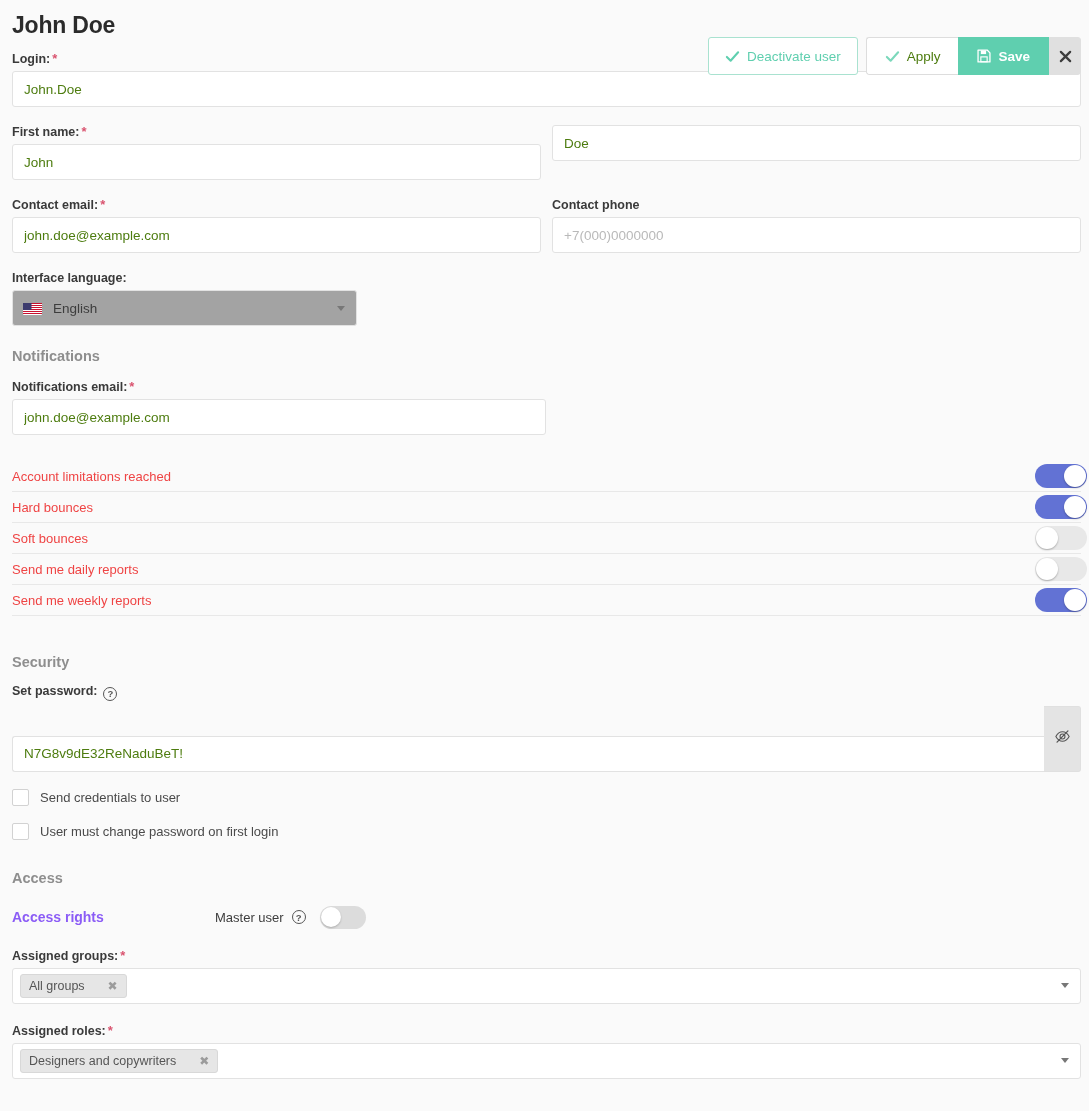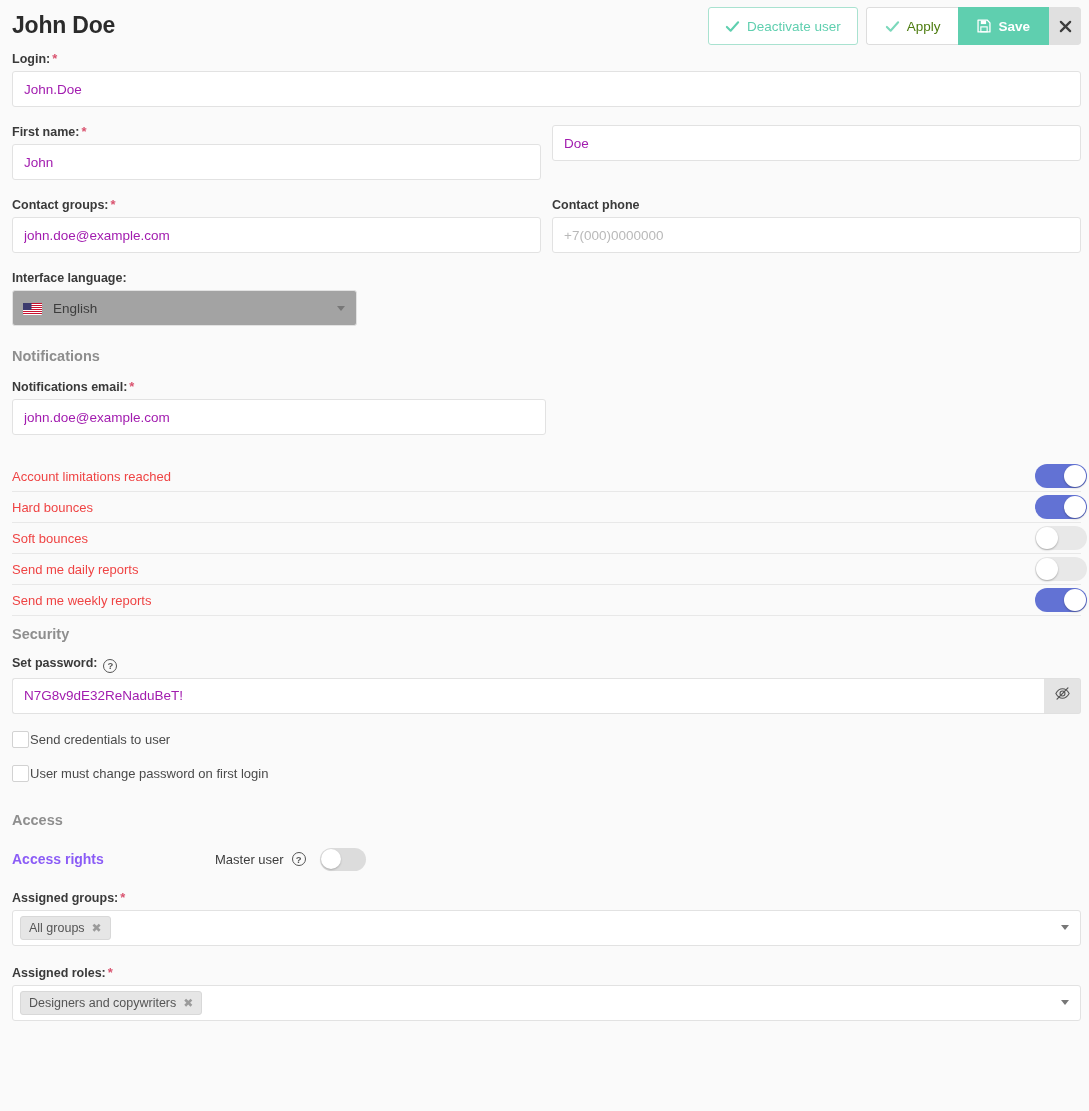--- a/index.html
+++ b/index.html
@@ -41,20 +41,21 @@
     display: inline-flex;
     align-items: center;
     justify-content: center;
     gap: 7px;
     height: 38px;
     font-size: 13.5px;
     border-radius: 3px;
     cursor: pointer;
     white-space: nowrap;
     user-select: none;
+    margin-top: 30px;
   }
   .btn-outline {
     background: #ffffff;
     border: 1px solid #a9e2d0;
     color: #5fcfaf;
     padding: 0 16px;
   }
   .btn-group {
     display: flex;
     align-items: stretch;
@@ -99,21 +100,21 @@
     margin-bottom: 5px;
   }
   .req { color: #d9536f; font-size: 13px; font-weight: 700; margin-left: 2px; vertical-align: top; line-height: 1; }
   .input {
     width: 100%;
     height: 36px;
     background: #ffffff;
     border: 1px solid #e2e2e2;
     border-radius: 3px;
     font-size: 13.5px;
-    color: #a21caf;
+    color: #4d7c0f;
     padding: 0 11px;
     font-family: "Liberation Sans", sans-serif;
     outline: none;
   }
   .input::placeholder { color: #b9b9b9; }
   .row { display: flex; gap: 11px; }
   .col { flex: 1; min-width: 0; }
   .mt16 { margin-top: 16px; }
   .mt18 { margin-top: 18px; }
 
@@ -220,36 +221,37 @@
     color: #555;
     margin-left: 6px;
     vertical-align: -2px;
     cursor: pointer;
     line-height: 1;
   }
   .pw-wrap { display: flex; align-items: stretch; }
   .pw-wrap .input {
     border-radius: 3px 0 0 3px;
     border-right: none;
+    margin-top: 30px;
   }
   .pw-toggle {
     width: 38px;
     background: #e4e4e4;
     border: 1px solid #e0e0e0;
     border-left: none;
     border-radius: 0 3px 3px 0;
     display: flex;
     align-items: center;
     justify-content: center;
     cursor: pointer;
   }
   .check-row {
     display: flex;
     align-items: center;
-    gap: 1px;
+    gap: 11px;
     margin-top: 17px;
     cursor: pointer;
   }
   .checkbox {
     width: 17px; height: 17px;
     border: 1px solid #d2d2d2;
     border-radius: 2px;
     background: #ffffff;
     flex: none;
   }
@@ -278,21 +280,21 @@
     border-radius: 3px;
     display: flex;
     align-items: center;
     padding: 0 26px 0 7px;
     position: relative;
     cursor: pointer;
   }
   .tag {
     display: inline-flex;
     align-items: center;
-    gap: 7px;
+    gap: 23px;
     background: #e6e6e6;
     border: 1px solid #d8d8d8;
     border-radius: 3px;
     height: 24px;
     padding: 0 8px;
     font-size: 12.5px;
     color: #555;
   }
   .tag-x { color: #9b9b9b; font-size: 12px; cursor: pointer; line-height: 1; }
 </style>
@@ -363,21 +365,21 @@
         <input class="input" value="John" style="">
       </div>
       <div class="col">
         <input class="input" value="Doe" style="">
       </div>
     </div>
 
     <div class="row mt18">
       <div class="col">
         <label class="field-label">
-          <span>Contact groups:</span><span class="req">*</span>
+          <span>Contact email:</span><span class="req">*</span>
         </label>
         <input class="input" value="john.doe@example.com" style="">
       </div>
       <div class="col">
         <label class="field-label">Contact phone</label>
         <input class="input" placeholder="+7(000)0000000" style="">
       </div>
     </div>
 
     <div class="mt18">
@@ -438,21 +440,21 @@
           </span>
       </div>
       <div class="toggle-row">
         <span class="toggle-label">Send me weekly reports</span>
         <span class="switch on">
             <span class="knob"></span>
           </span>
       </div>
     </div>
 
-    <div class="section-title" style="margin-top:10px">Security</div>
+    <div class="section-title" style="margin-top:38px">Security</div>
 
     <div style="margin-top:14px">
       <label class="field-label">
         <span>Set password:</span><span class="help-icon">?</span>
       </label>
       <div class="pw-wrap">
         <input class="input" value="N7G8v9dE32ReNaduBeT!" style="">
         <div class="pw-toggle">
           <span>
             <svg viewBox="0 0 20 20" width="17" height="17">

